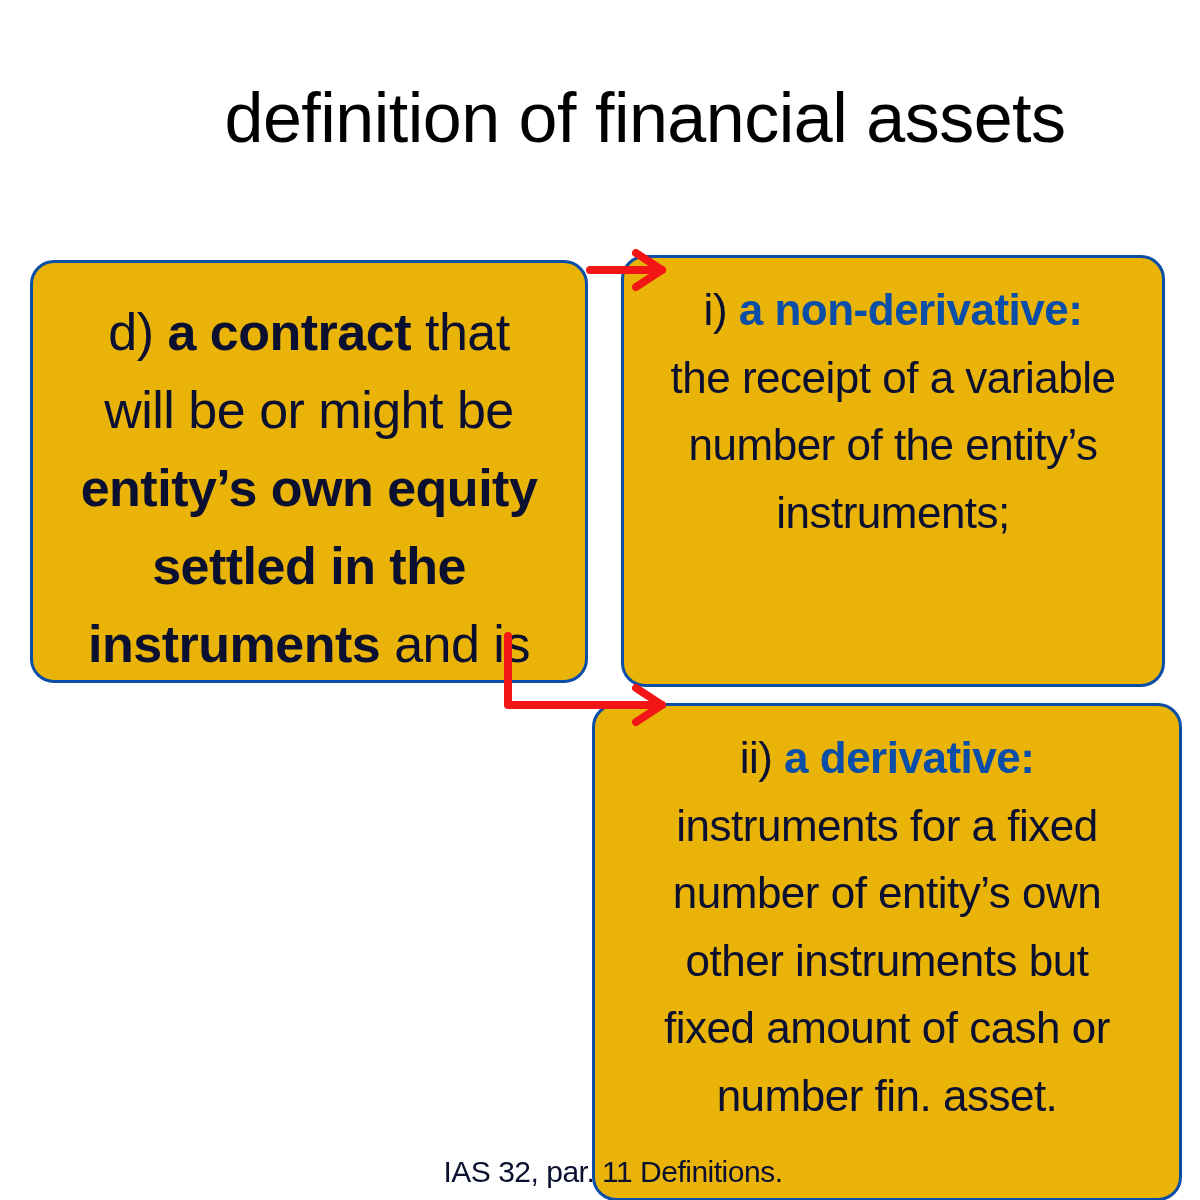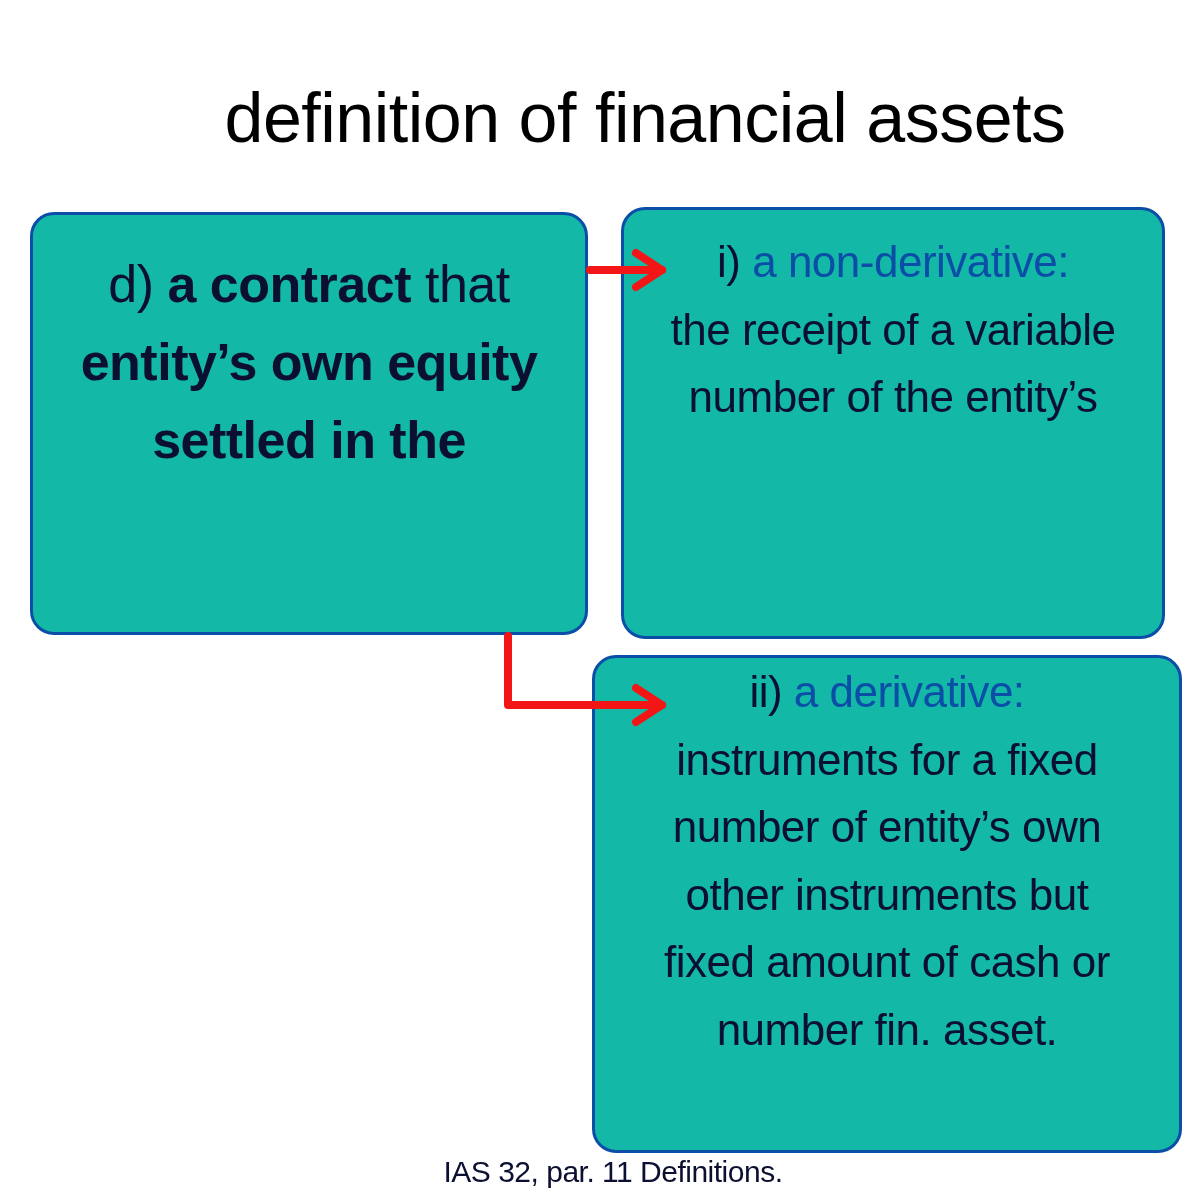--- a/index.html
+++ b/index.html
@@ -1,49 +1,52 @@
 <!DOCTYPE html>
 <html><head>
 <meta charset="utf-8">
 <style>
   html, body { margin: 0; padding: 0; background: #ffffff; }
   body { width: 1200px; height: 1200px; position: relative; overflow: hidden;
          font-family: "Liberation Sans", "DejaVu Sans", sans-serif; color: #0b1030; }
   .title { position: absolute; left: 0; width: 1290px; top: 78px; text-align: center;
            font-size: 70px; font-weight: 400; color: #000; letter-spacing: -0.5px; }
-  .box { position: absolute; background: #14b8a6; border: 3px solid #0a4ea8; border-radius: 24px;
-         box-sizing: border-box; text-align: center; }
+  .box { position: absolute; background: #eab308; border: 3px solid #0a4ea8; border-radius: 24px;
+         box-sizing: border-box; text-align: center; margin-top: 48px; }
   .box-d { left: 30px; top: 212px; width: 558px; height: 423px; padding-top: 30px;
            font-size: 52px; line-height: 78px; letter-spacing: -0.5px; }
   .box-i { left: 621px; top: 207px; width: 544px; height: 432px; padding-top: 18px;
            font-size: 44px; line-height: 67.5px; letter-spacing: -0.5px; }
-  .box-ii { left: 592px; top: 655px; width: 590px; height: 498px; 
+  .box-ii { left: 592px; top: 655px; width: 590px; height: 498px; padding-top: 18px;
             font-size: 44px; line-height: 67.5px; letter-spacing: -0.5px; }
   .b { font-weight: 700; }
-  .blue { color: #0a4ea8; font-weight: 400; }
+  .blue { color: #0a4ea8; font-weight: 700; }
   .line { display: block; white-space: nowrap; }
   .footer { position: absolute; left: 0; width: 1226px; top: 1155px; text-align: center;
             font-size: 30px; color: #0b1030; letter-spacing: -0.5px; }
   svg.arrows { position: absolute; left: 0; top: 0; pointer-events: none; }
 </style>
 </head>
 <body>
 
 <div class="title">definition of financial assets</div>
 
 <div class="box box-d">
   <span class="line"><span>d)</span> <span class="b">a contract</span> <span>that</span></span>
+  <span class="line">will be or might be</span>
   <span class="line b">entity’s own equity</span>
   <span class="line b">settled in the</span>
+  <span class="line"><span class="b">instruments</span> <span>and is</span></span>
 </div>
 
 <div class="box box-i">
   <span class="line"><span>i)</span> <span class="blue">a non-derivative:</span></span>
   <span class="line">the receipt of a variable</span>
   <span class="line">number of the entity’s</span>
+  <span class="line">instruments;</span>
 </div>
 
 <div class="box box-ii">
   <span class="line"><span>ii)</span> <span class="blue">a derivative:</span></span>
   <span class="line">instruments for a fixed</span>
   <span class="line">number of entity’s own</span>
   <span class="line">other instruments but</span>
   <span class="line">fixed amount of cash or</span>
   <span class="line">number fin. asset.</span>
 </div>

